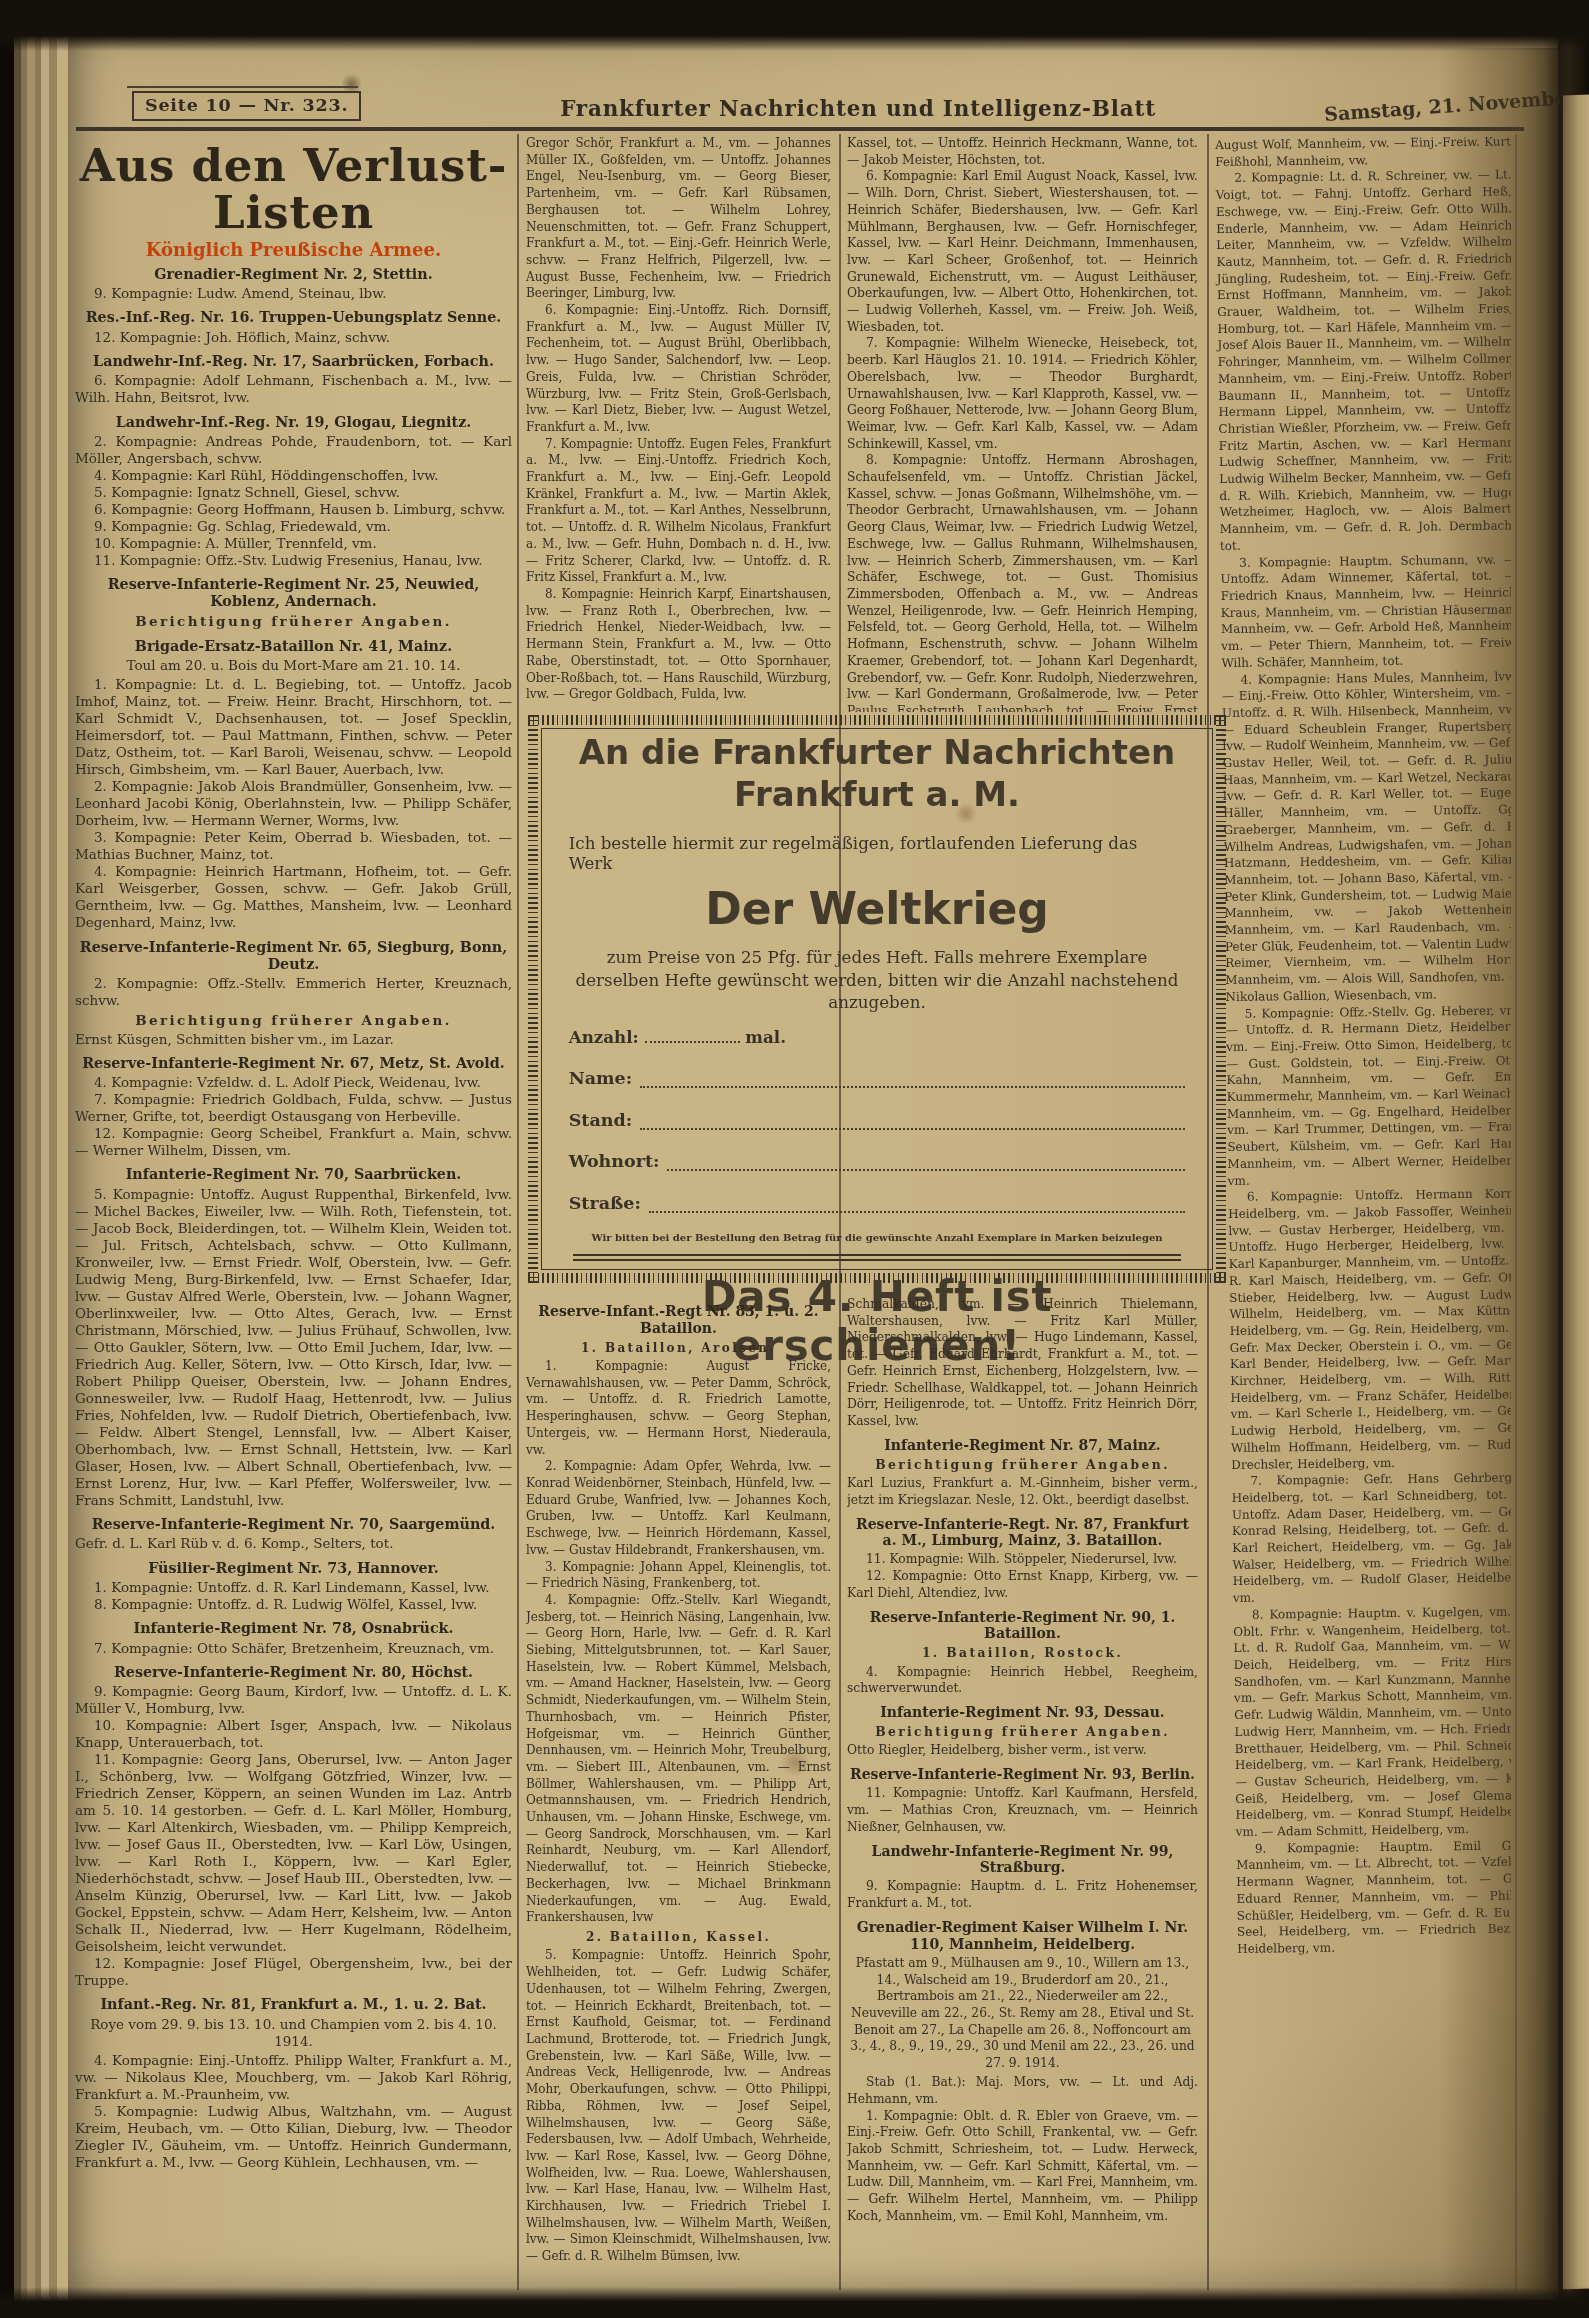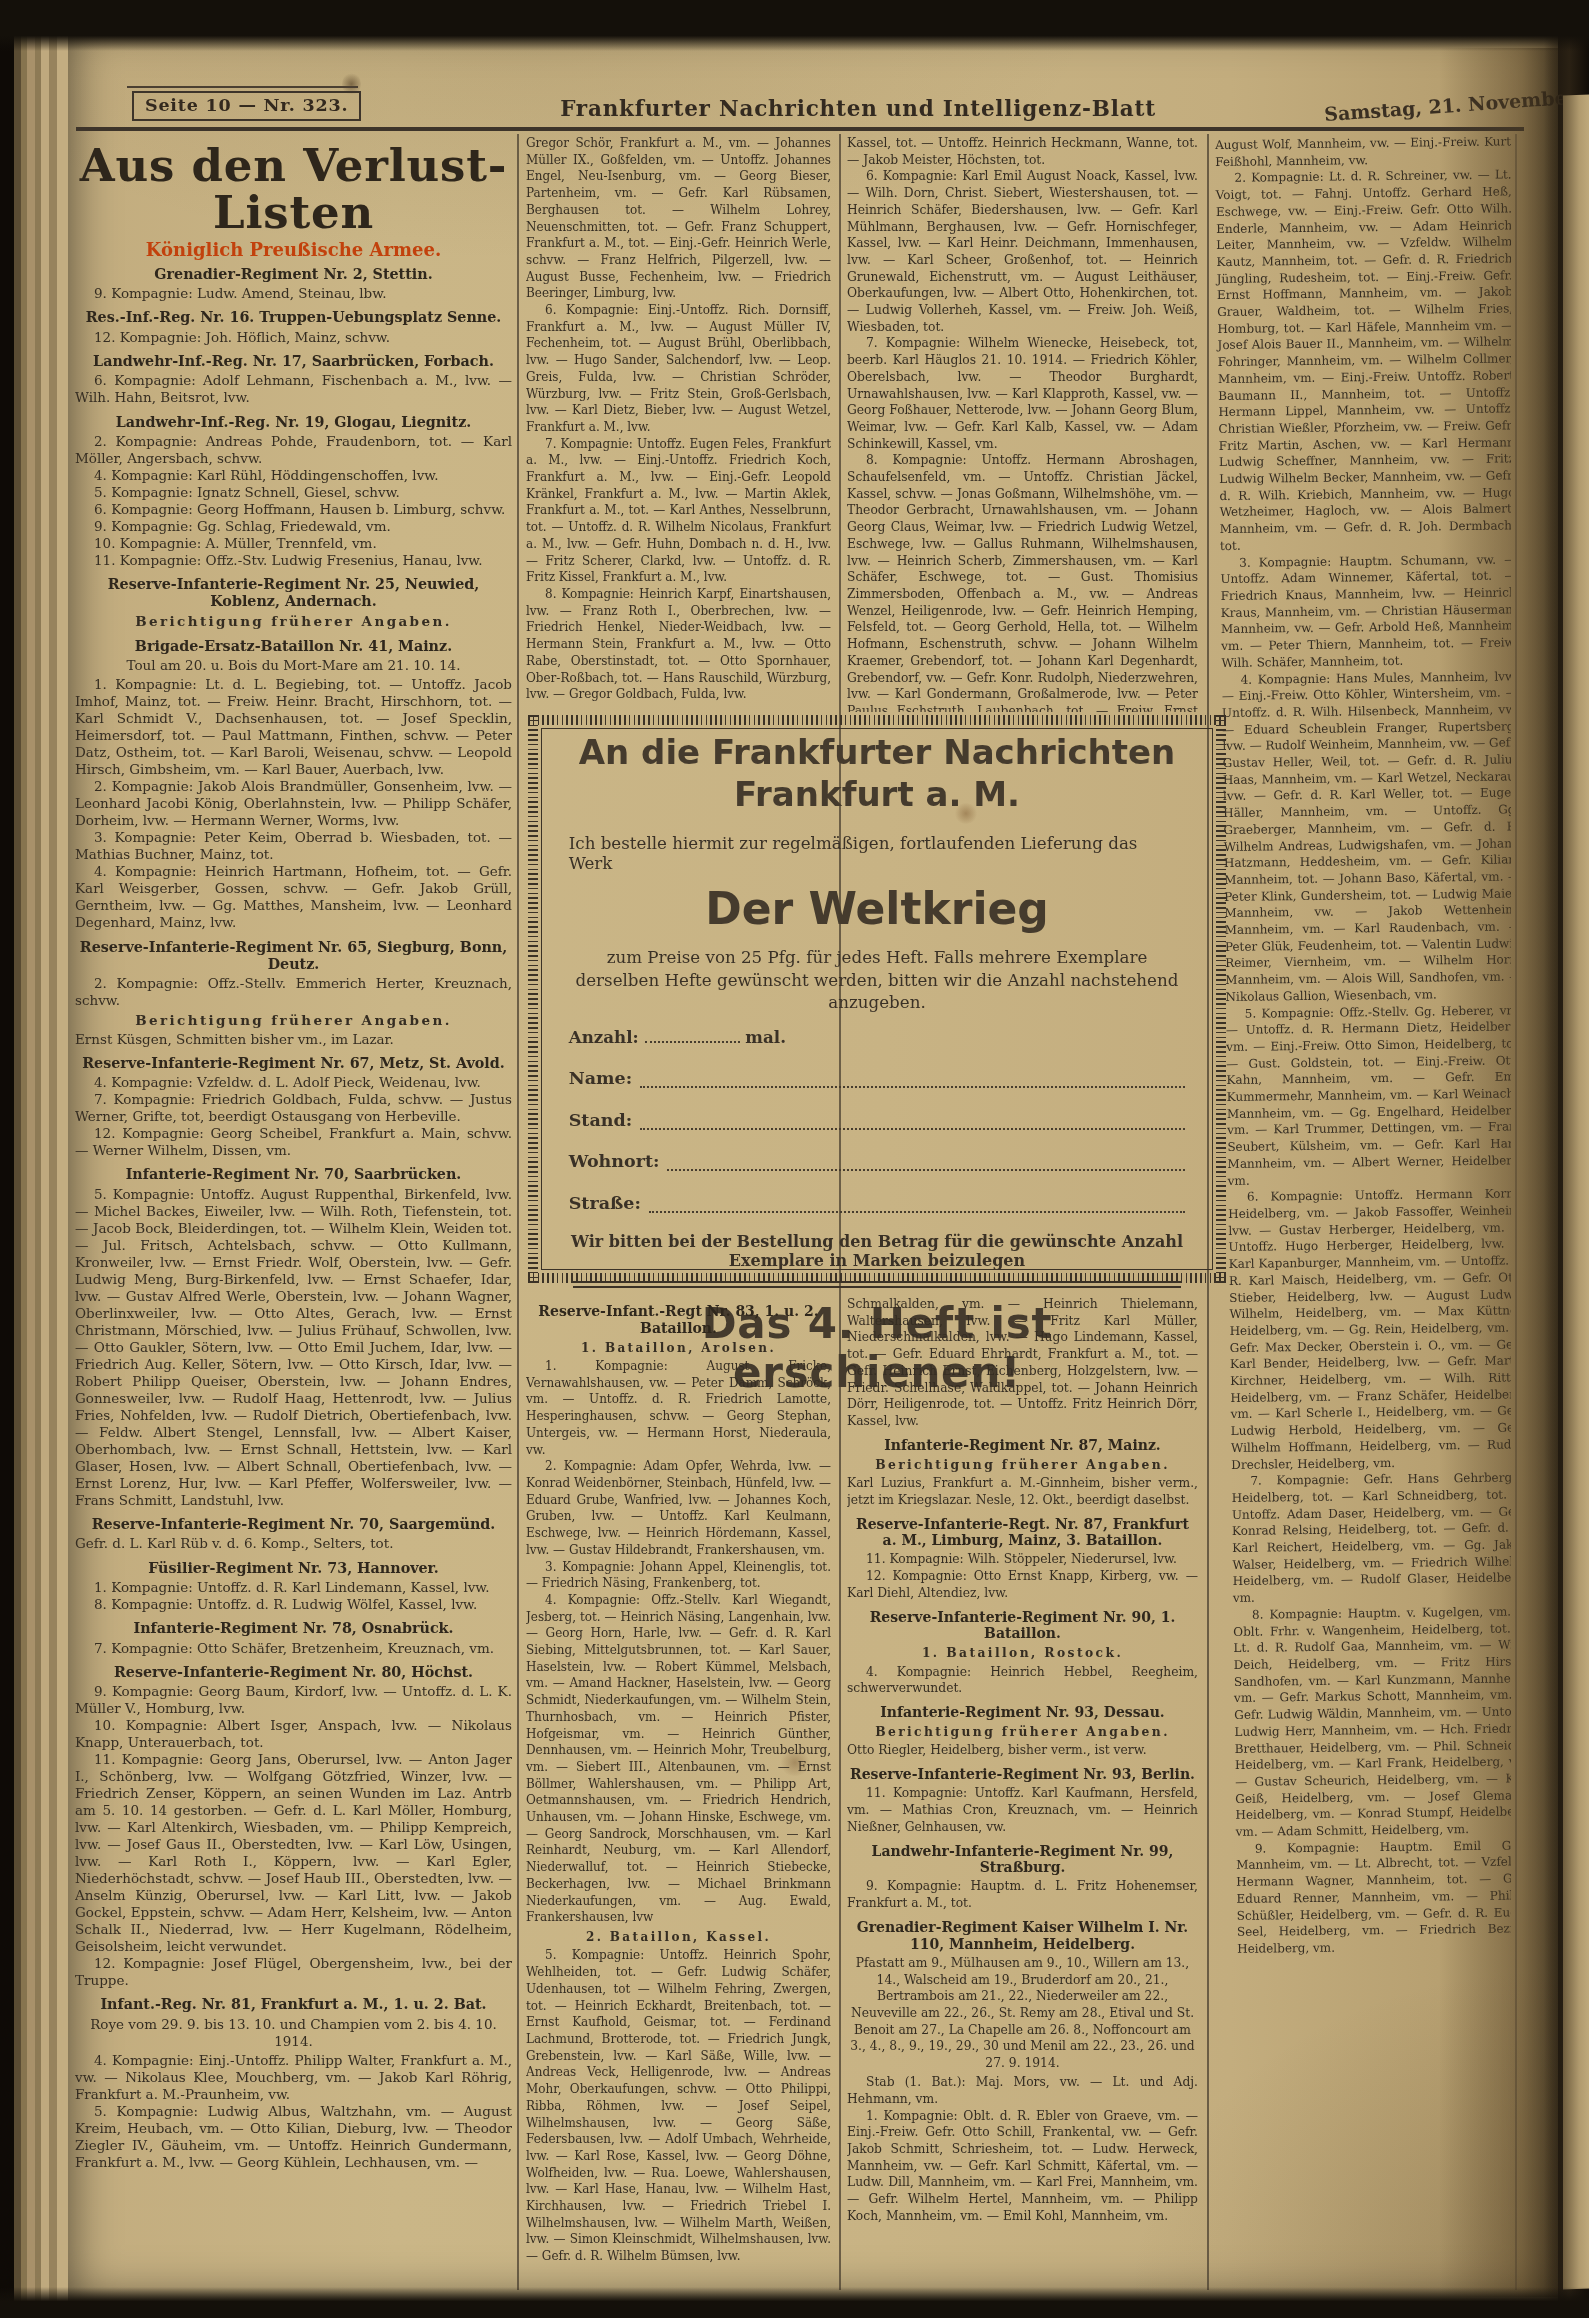--- a/index.html
+++ b/index.html
@@ -65,21 +65,21 @@
       repeating-linear-gradient(0deg,#3b3226 0 1.6px,rgba(0,0,0,0) 1.6px 4.8px) right/10.3px 100% no-repeat;}
   .adbox-inner{position:absolute;inset:12.7px;border:1.6px solid #3b3226;padding:2px 27px 8px;color:#3a3126;}
   .ad-h1{font-family:"DejaVu Sans",sans-serif;font-weight:bold;font-size:34px;text-align:center;line-height:1.25;color:#453b2d;}
   .ad-intro{font-size:16.7px;text-align:left;margin-top:17.5px;}
   .ad-work{font-family:"DejaVu Sans",sans-serif;font-weight:bold;font-size:44px;text-align:center;margin-top:9.5px;color:#453b2d;}
   .ad-terms{font-size:16.7px;text-align:center;margin-top:12.7px;line-height:1.35;}
   .ad-anzahl{font-size:16.7px;text-align:left;margin-top:12.7px;font-weight:bold;}
   .ad-dots{display:inline-block;width:95px;border-bottom:2.4px dotted #463c2e;vertical-align:baseline;}
   .ad-field{display:flex;align-items:flex-end;margin-top:21.5px;font-size:17.5px;font-weight:bold;}
   .ad-line{flex:1;border-bottom:2.4px dotted #463c2e;margin-left:8px;height:17.5px;}
-  .ad-note{font-size:16px;font-weight:bold;text-align:center;margin-top:19px;}
+  .ad-note{font-size:10px;font-weight:bold;text-align:center;margin-top:19px;}
   .ad-dblrule{height:3.2px;border-top:2.4px solid #3b3226;border-bottom:2.4px solid #3b3226;margin:11px 4.8px 0;}
   .ad-footer{font-family:"DejaVu Sans",sans-serif;font-weight:bold;font-size:42px;text-align:center;margin-top:11px;color:#453b2d;letter-spacing:0.8px;}
 </style>
 </head>
 <body>
 
 <div class="page-stack"></div>
 <div class="paper"></div>
 
 <div class="stain" style="left:342px;top:72px;width:19px;height:24px;background:radial-gradient(circle,rgba(70,50,25,.55),transparent 70%);"></div>

